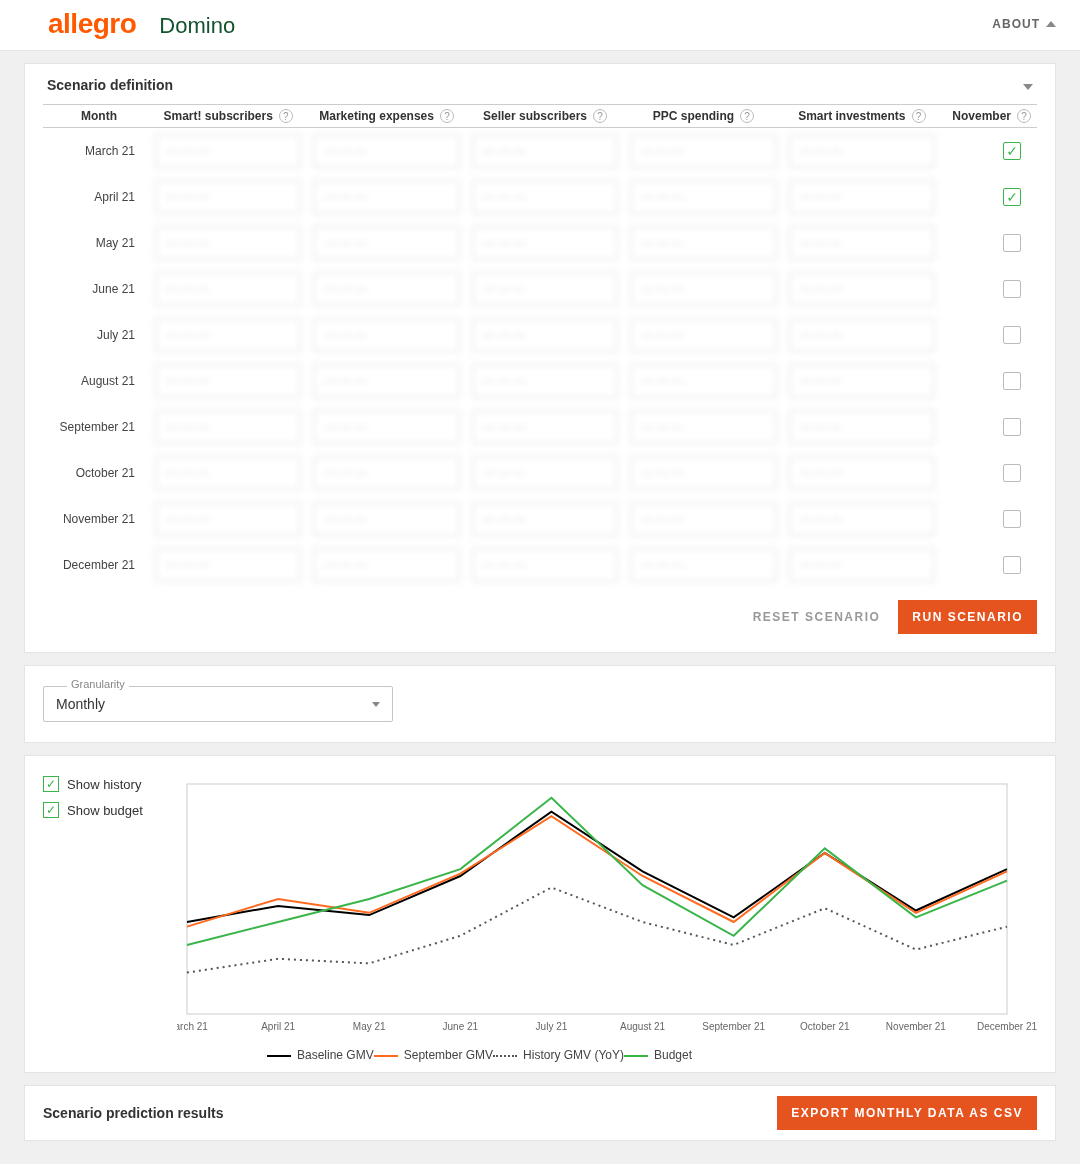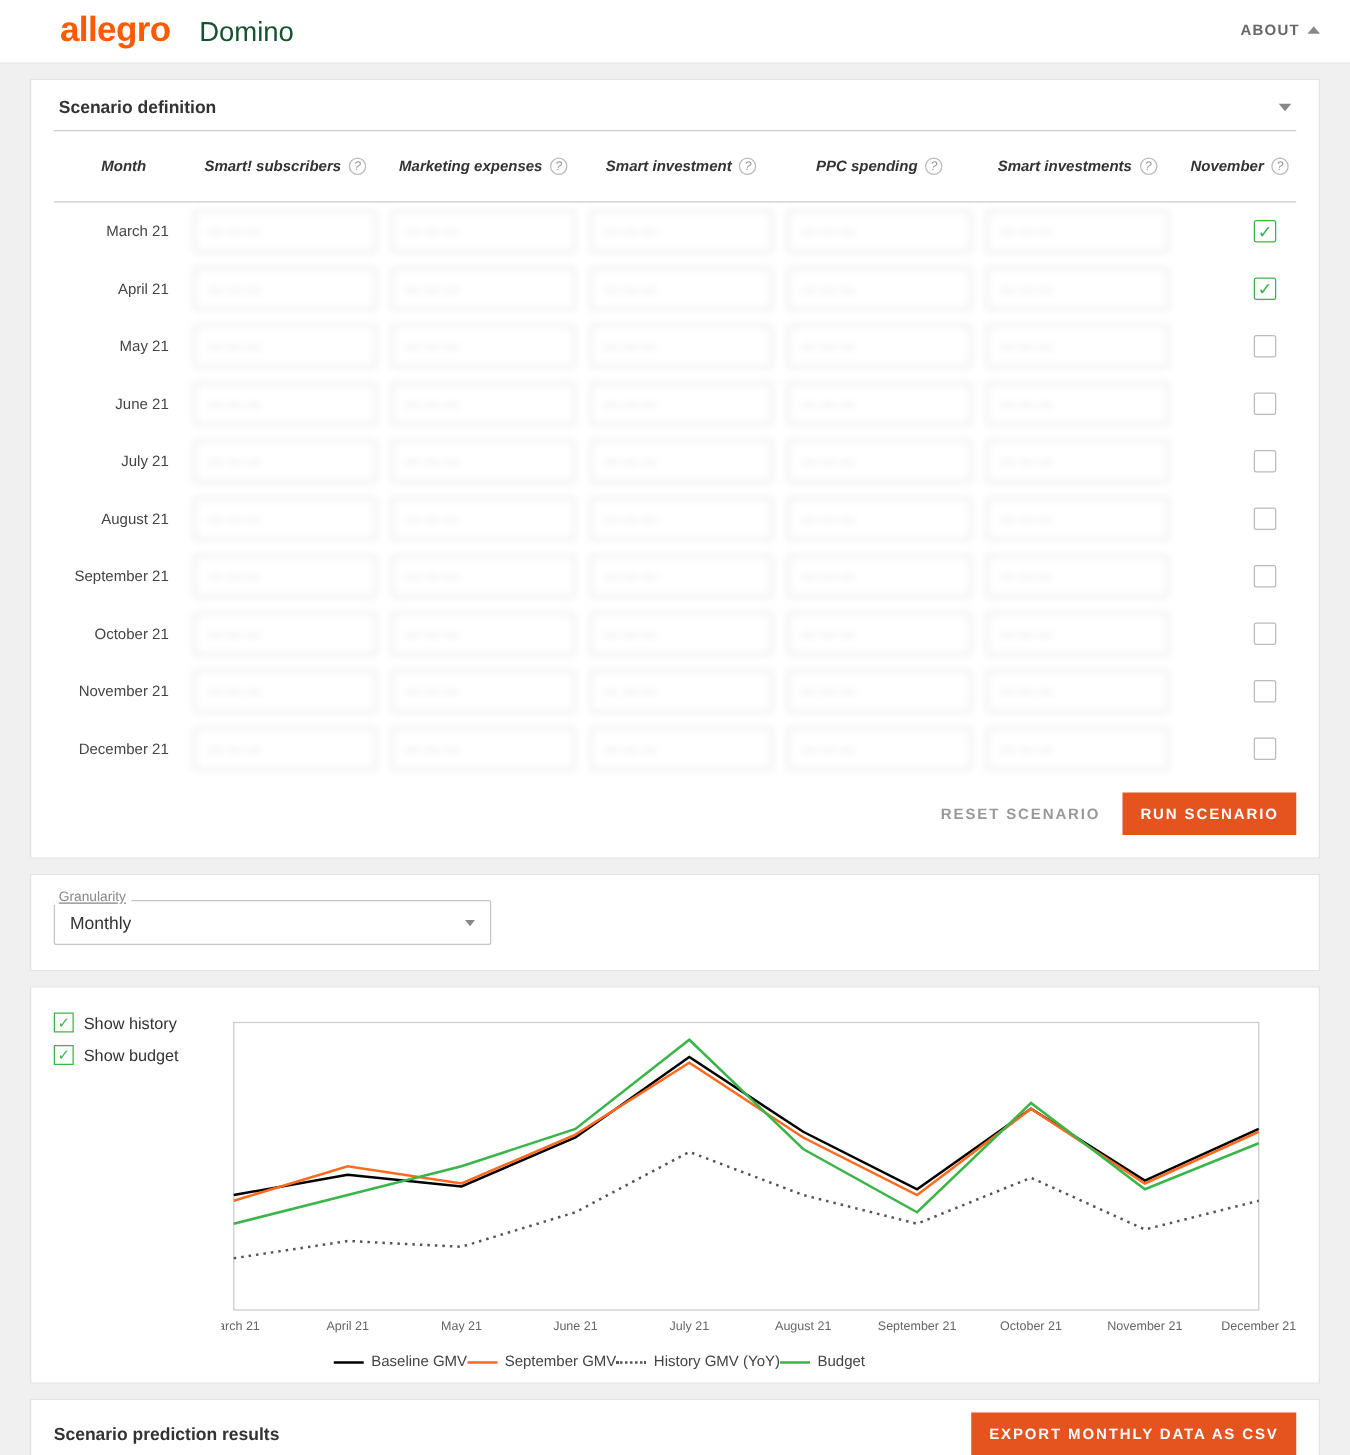--- a/index.html
+++ b/index.html
@@ -53,22 +53,21 @@
   }
   .panel-title { font-weight: 700; font-size: 14px; }
   .collapse-btn { cursor: pointer; }
 
   .sd-header {
     display: flex;
     align-items: center;
     border-top: 1px solid #ccc;
     border-bottom: 1px solid #ccc;
     font-size: 12px; font-weight: 700;
-    padding: 21px 6px;
-    font-style: italic;
+    padding: 4px 6px;
   }
   .col-month { width: 100px; text-align: center; }
   .col-field { flex: 1; display:flex; align-items:center; justify-content:center; gap:6px; }
   .col-lock  { width: 90px; text-align:center; display:flex; align-items:center; justify-content:flex-end; gap:6px;}
   .help-icon {
     display:inline-flex; align-items:center; justify-content:center;
     width:14px; height:14px; border:1px solid #bbb; border-radius:50%;
     font-size:10px; color:#999; font-weight:400;
   }
 
@@ -96,22 +95,22 @@
     letter-spacing:1.5px; font-weight:700; cursor:pointer; padding:10px 4px;
   }
   .btn-primary {
     background:#e5531f; color:#fff; border:none; font-size:12px;
     letter-spacing:1.5px; font-weight:700; cursor:pointer; padding:10px 14px;
   }
 
   .gran-panel { padding: 20px 18px; }
   .gran-wrap { position:relative; width:350px; }
   .legend-float {
-    position:absolute; top:-8px; left:0; font-size:11px; color:#888;
-    background:#fff; padding:0 4px;text-decoration:underline;
+    position:absolute; top:-8px; left:24px; font-size:11px; color:#888;
+    background:#fff; padding:0 4px;
   }
   .gran-select {
     width:100%; height:36px; border:1px solid #c5c5c5; border-radius:2px;
     display:flex; align-items:center; justify-content:space-between;
     padding:0 12px; font-size:14px; cursor:pointer;
   }
 
   .chart-panel { padding: 18px 18px 10px; }
   .chart-area { display:flex; }
   .chart-toggles { width:140px; padding-top:2px; }
@@ -158,21 +157,21 @@
       <div class="col-month">Month</div>
       <div class="col-field">
         <span>Smart! subscribers</span>
         <span class="help-icon">?</span>
       </div>
       <div class="col-field">
         <span>Marketing expenses</span>
         <span class="help-icon">?</span>
       </div>
       <div class="col-field">
-        <span>Smart investment</span>
+        <span>Seller subscribers</span>
         <span class="help-icon">?</span>
       </div>
       <div class="col-field">
         <span>PPC spending</span>
         <span class="help-icon">?</span>
       </div>
       <div class="col-field">
         <span>Smart investments</span>
         <span class="help-icon">?</span>
       </div>

